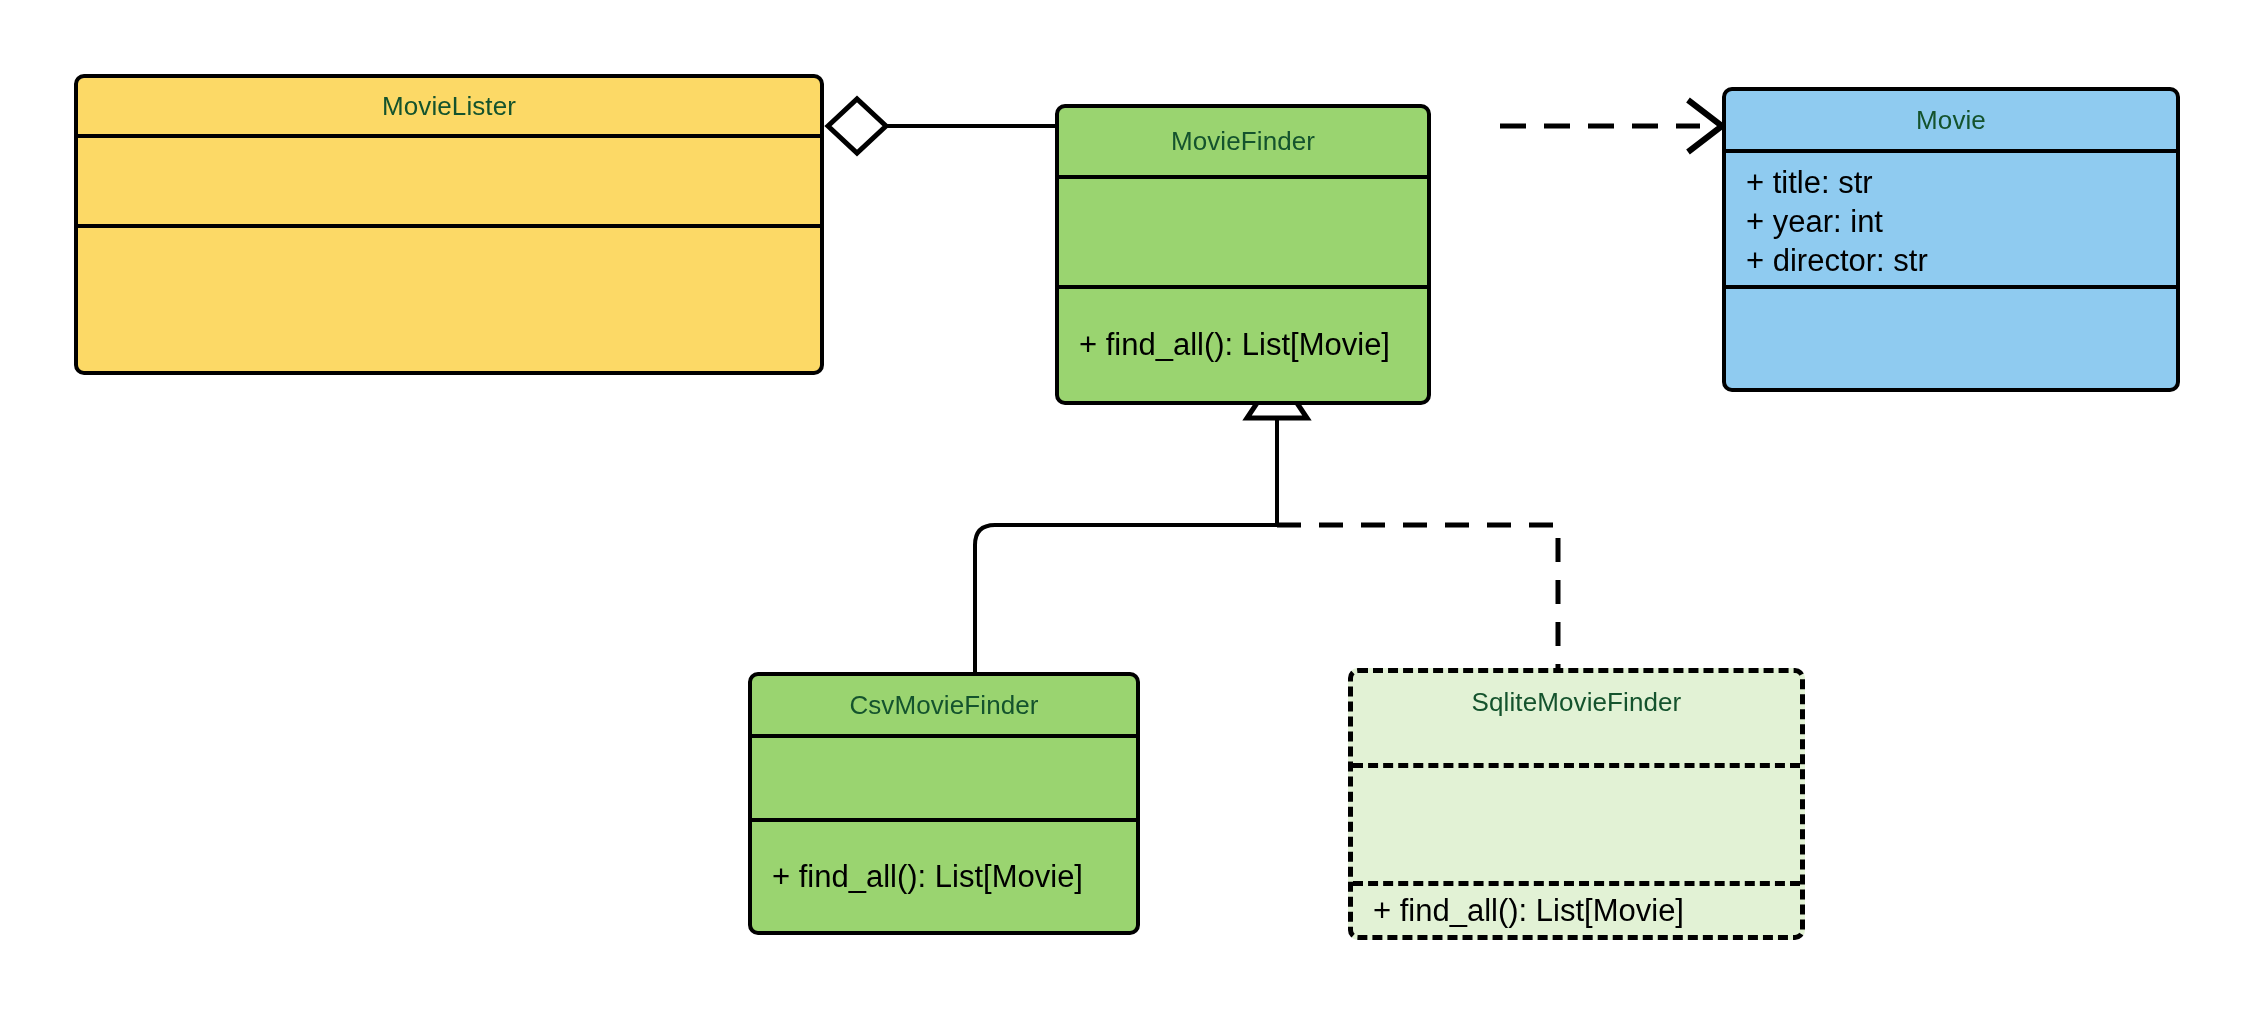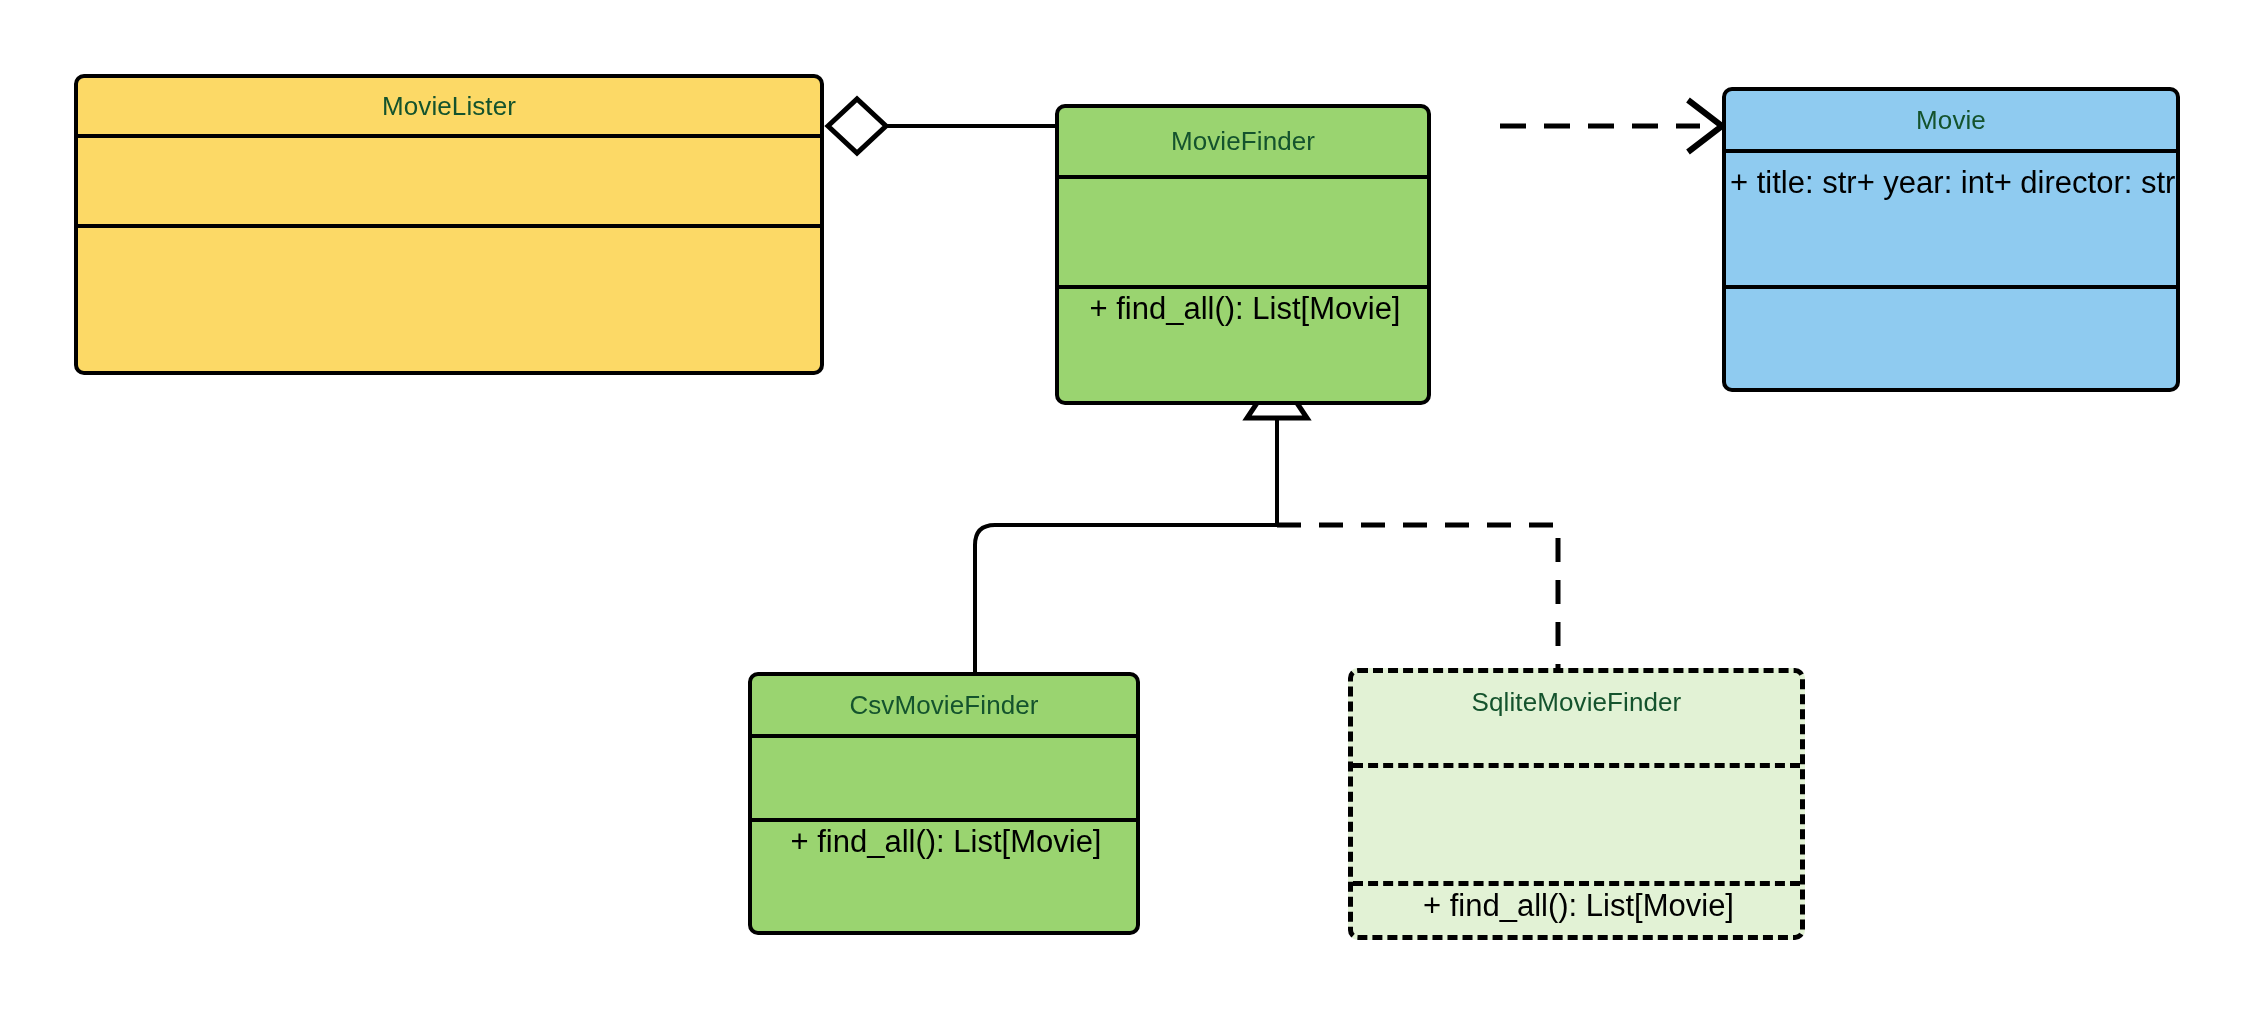--- a/index.html
+++ b/index.html
@@ -55,23 +55,23 @@
   .class-name {
     display: flex;
     align-items: center;
     justify-content: center;
     font-size: 26px;
     color: #14532d;
     letter-spacing: 0.1px;
   }
   .member-list {
     display: flex;
-    flex-direction: row;
+    flex-direction: column;
     justify-content: center;
-    padding-left: 4px;
+    padding-left: 20px;
   }
   .member {
     font-size: 31px;
     line-height: 1.26;
     color: #000000;
     white-space: nowrap;
   }
   .empty-compartment {
     width: 100%;
   }

